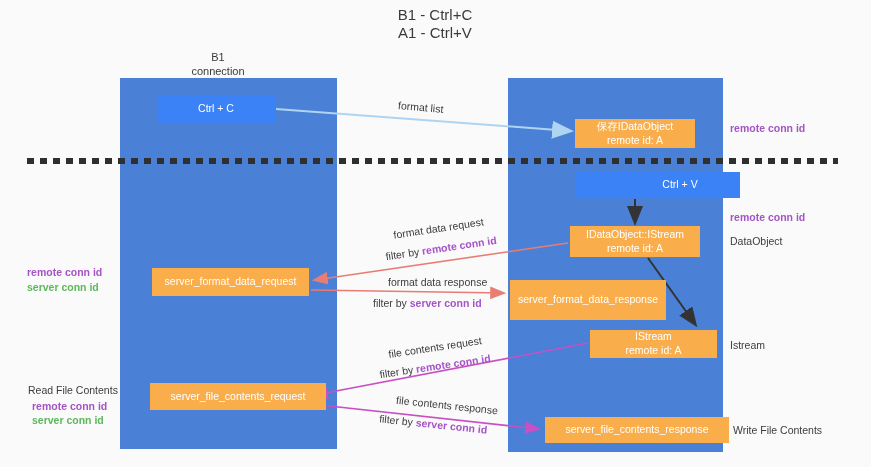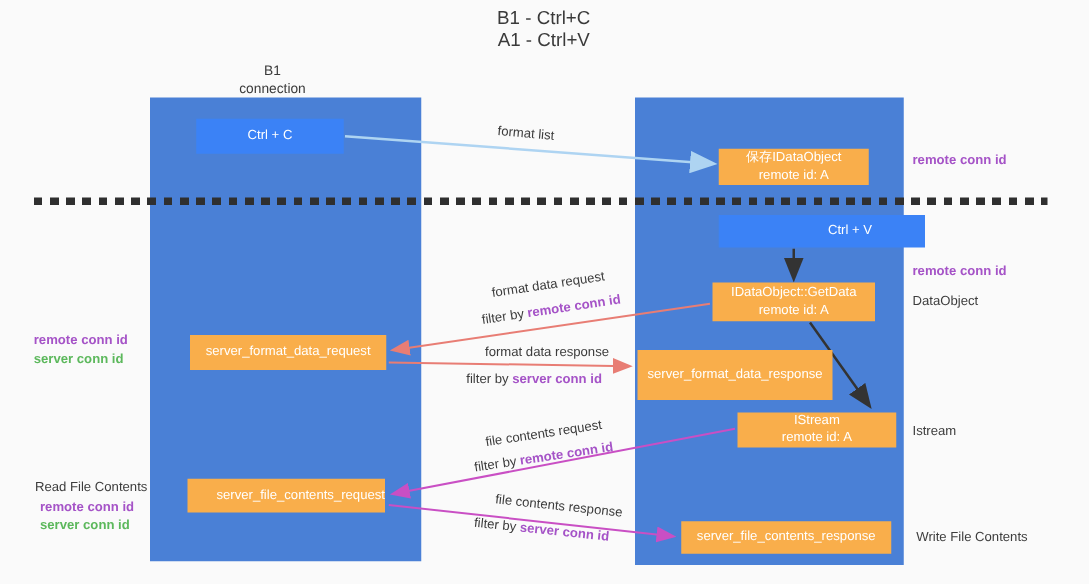--- a/index.html
+++ b/index.html
@@ -81,42 +81,42 @@
   <div class="box box-orange" style="left:575px;top:119px;width:120px;height:29px;">
     <span>保存IDataObject</span>
     <span>remote id: A</span>
   </div>
 
   <div class="box box-green" style="left:575px;top:172px;width:120px;height:26px;padding-left:45px;">
     <span>Ctrl + V</span>
   </div>
 
   <div class="box box-orange" style="left:570px;top:226px;width:130px;height:31px;">
-    <span>IDataObject::GetData</span>
+    <span>IDataObject::IStream</span>
     <span>remote id: A</span>
   </div>
 
   <div class="box box-orange" style="left:152px;top:268px;width:157px;height:28px;">
     <span>server_format_data_request</span>
   </div>
 
   <div class="box box-orange" style="left:510px;top:280px;width:156px;height:40px;">
     <span>server_format_data_response</span>
   </div>
 
   <div class="box box-orange" style="left:590px;top:330px;width:127px;height:28px;">
     <span>IStream</span>
     <span>remote id: A</span>
   </div>
 
-  <div class="box box-orange" style="left:150px;top:383px;width:158px;height:27px;align-items:flex-end;">
+  <div class="box box-orange" style="left:150px;top:383px;width:176px;height:27px;">
     <span>server_file_contents_request</span>
   </div>
 
-  <div class="box box-orange" style="left:545px;top:417px;width:168px;height:26px;">
+  <div class="box box-orange" style="left:545px;top:417px;width:184px;height:26px;">
     <span>server_file_contents_response</span>
   </div>
 
   <div class="lbl" style="left:398px;top:101px;transform:rotate(5deg);">format list</div>
 
   <div class="lbl" style="left:393px;top:222px;transform:rotate(-8.5deg);">format data request</div>
   <div class="lbl" style="left:385px;top:242px;transform:rotate(-8.5deg);">
     <span>filter by </span><span class="b-purple">remote conn id</span>
   </div>
 

